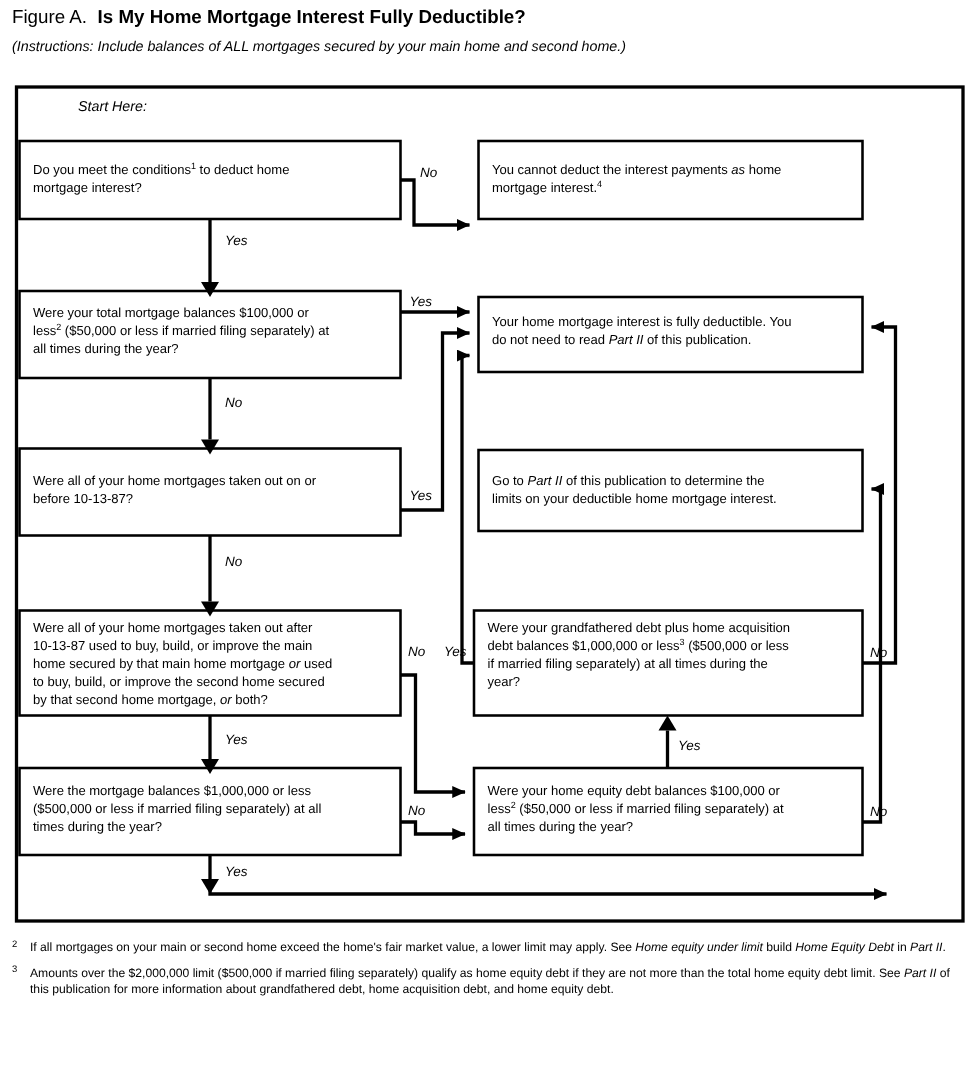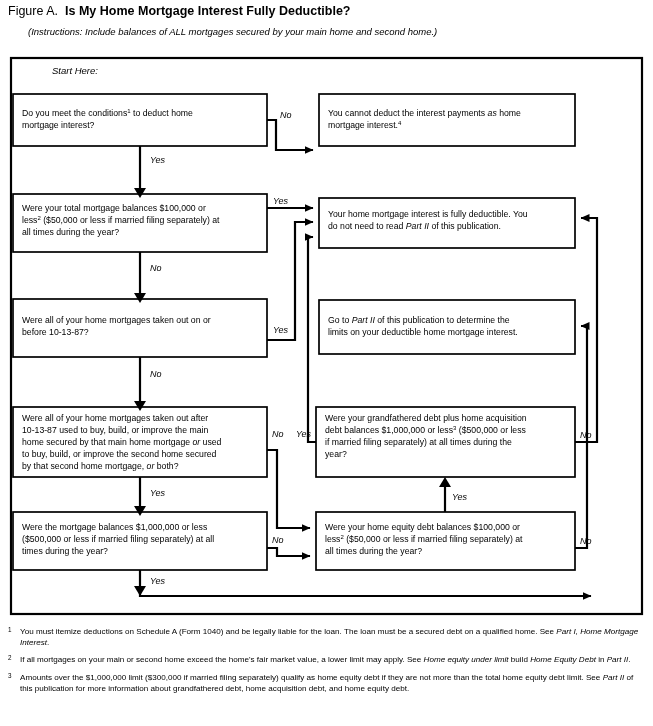--- a/index.html
+++ b/index.html
@@ -7,21 +7,21 @@
     width:653px;height:726px;
     font-family:"Liberation Sans","DejaVu Sans",sans-serif;
     color:#000000;
     overflow:hidden;
   }
   #root{position:relative;width:653px;height:686px;}
 
   .hdr{position:absolute;left:8px;top:4px;font-size:12.5px;}
   .hdr .fig{font-weight:normal;}
   .hdr .ttl{font-weight:bold;margin-left:7px;}
-  .instr{position:absolute;left:8px;top:26px;font-size:9.5px;font-style:italic;margin-left:20px;}
+  .instr{position:absolute;left:8px;top:26px;font-size:9.5px;font-style:italic;}
 
   
   svg.chart{position:absolute;left:0;top:0;width:653px;height:726px;}
   svg.chart text{font-family:"Liberation Sans","DejaVu Sans",sans-serif;}
 
   .boxtext{font-size:8.7px;}
   .edgelbl{font-size:9px;font-style:italic;}
   .starthere{font-size:9.5px;font-style:italic;}
   .ital{font-style:italic;}
   .sup{font-size:6px;}
@@ -173,17 +173,16 @@
       <text x="296" y="437">Yes</text>
       <text x="580" y="438">No</text>
       <text x="272" y="543">No</text>
       <text x="150" y="584">Yes</text>
       <text x="452" y="500">Yes</text>
       <text x="580" y="544">No</text>
     </g>
   </svg>
 
   <div class="notes">
-      <div class="note"><span class="mk">1</span><span>You must itemize deductions on Schedule A (Form 1040) and be legally liable for the loan. The loan must be a secured debt on a qualified home. See </span><i>Part I, Home Mortgage Interest</i><span>.</span></div>
       <div class="note"><span class="mk">2</span><span>If all mortgages on your main or second home exceed the home's fair market value, a lower limit may apply. See </span><i>Home equity under limit</i><span> build </span><i>Home Equity Debt</i><span> in </span><i>Part II</i><span>.</span></div>
-      <div class="note"><span class="mk">3</span><span>Amounts over the $1,000,000 limit ($300,000 if married filing separately) qualify as home equity debt if they are not more than the total home equity debt limit. See </span><i>Part II</i><span> of this publication for more information about grandfathered debt, home acquisition debt, and home equity debt.</span></div>
+      <div class="note"><span class="mk">3</span><span>Amounts over the $2,000,000 limit ($500,000 if married filing separately) qualify as home equity debt if they are not more than the total home equity debt limit. See </span><i>Part II</i><span> of this publication for more information about grandfathered debt, home acquisition debt, and home equity debt.</span></div>
     </div>
 </div>
 
 </body></html>

